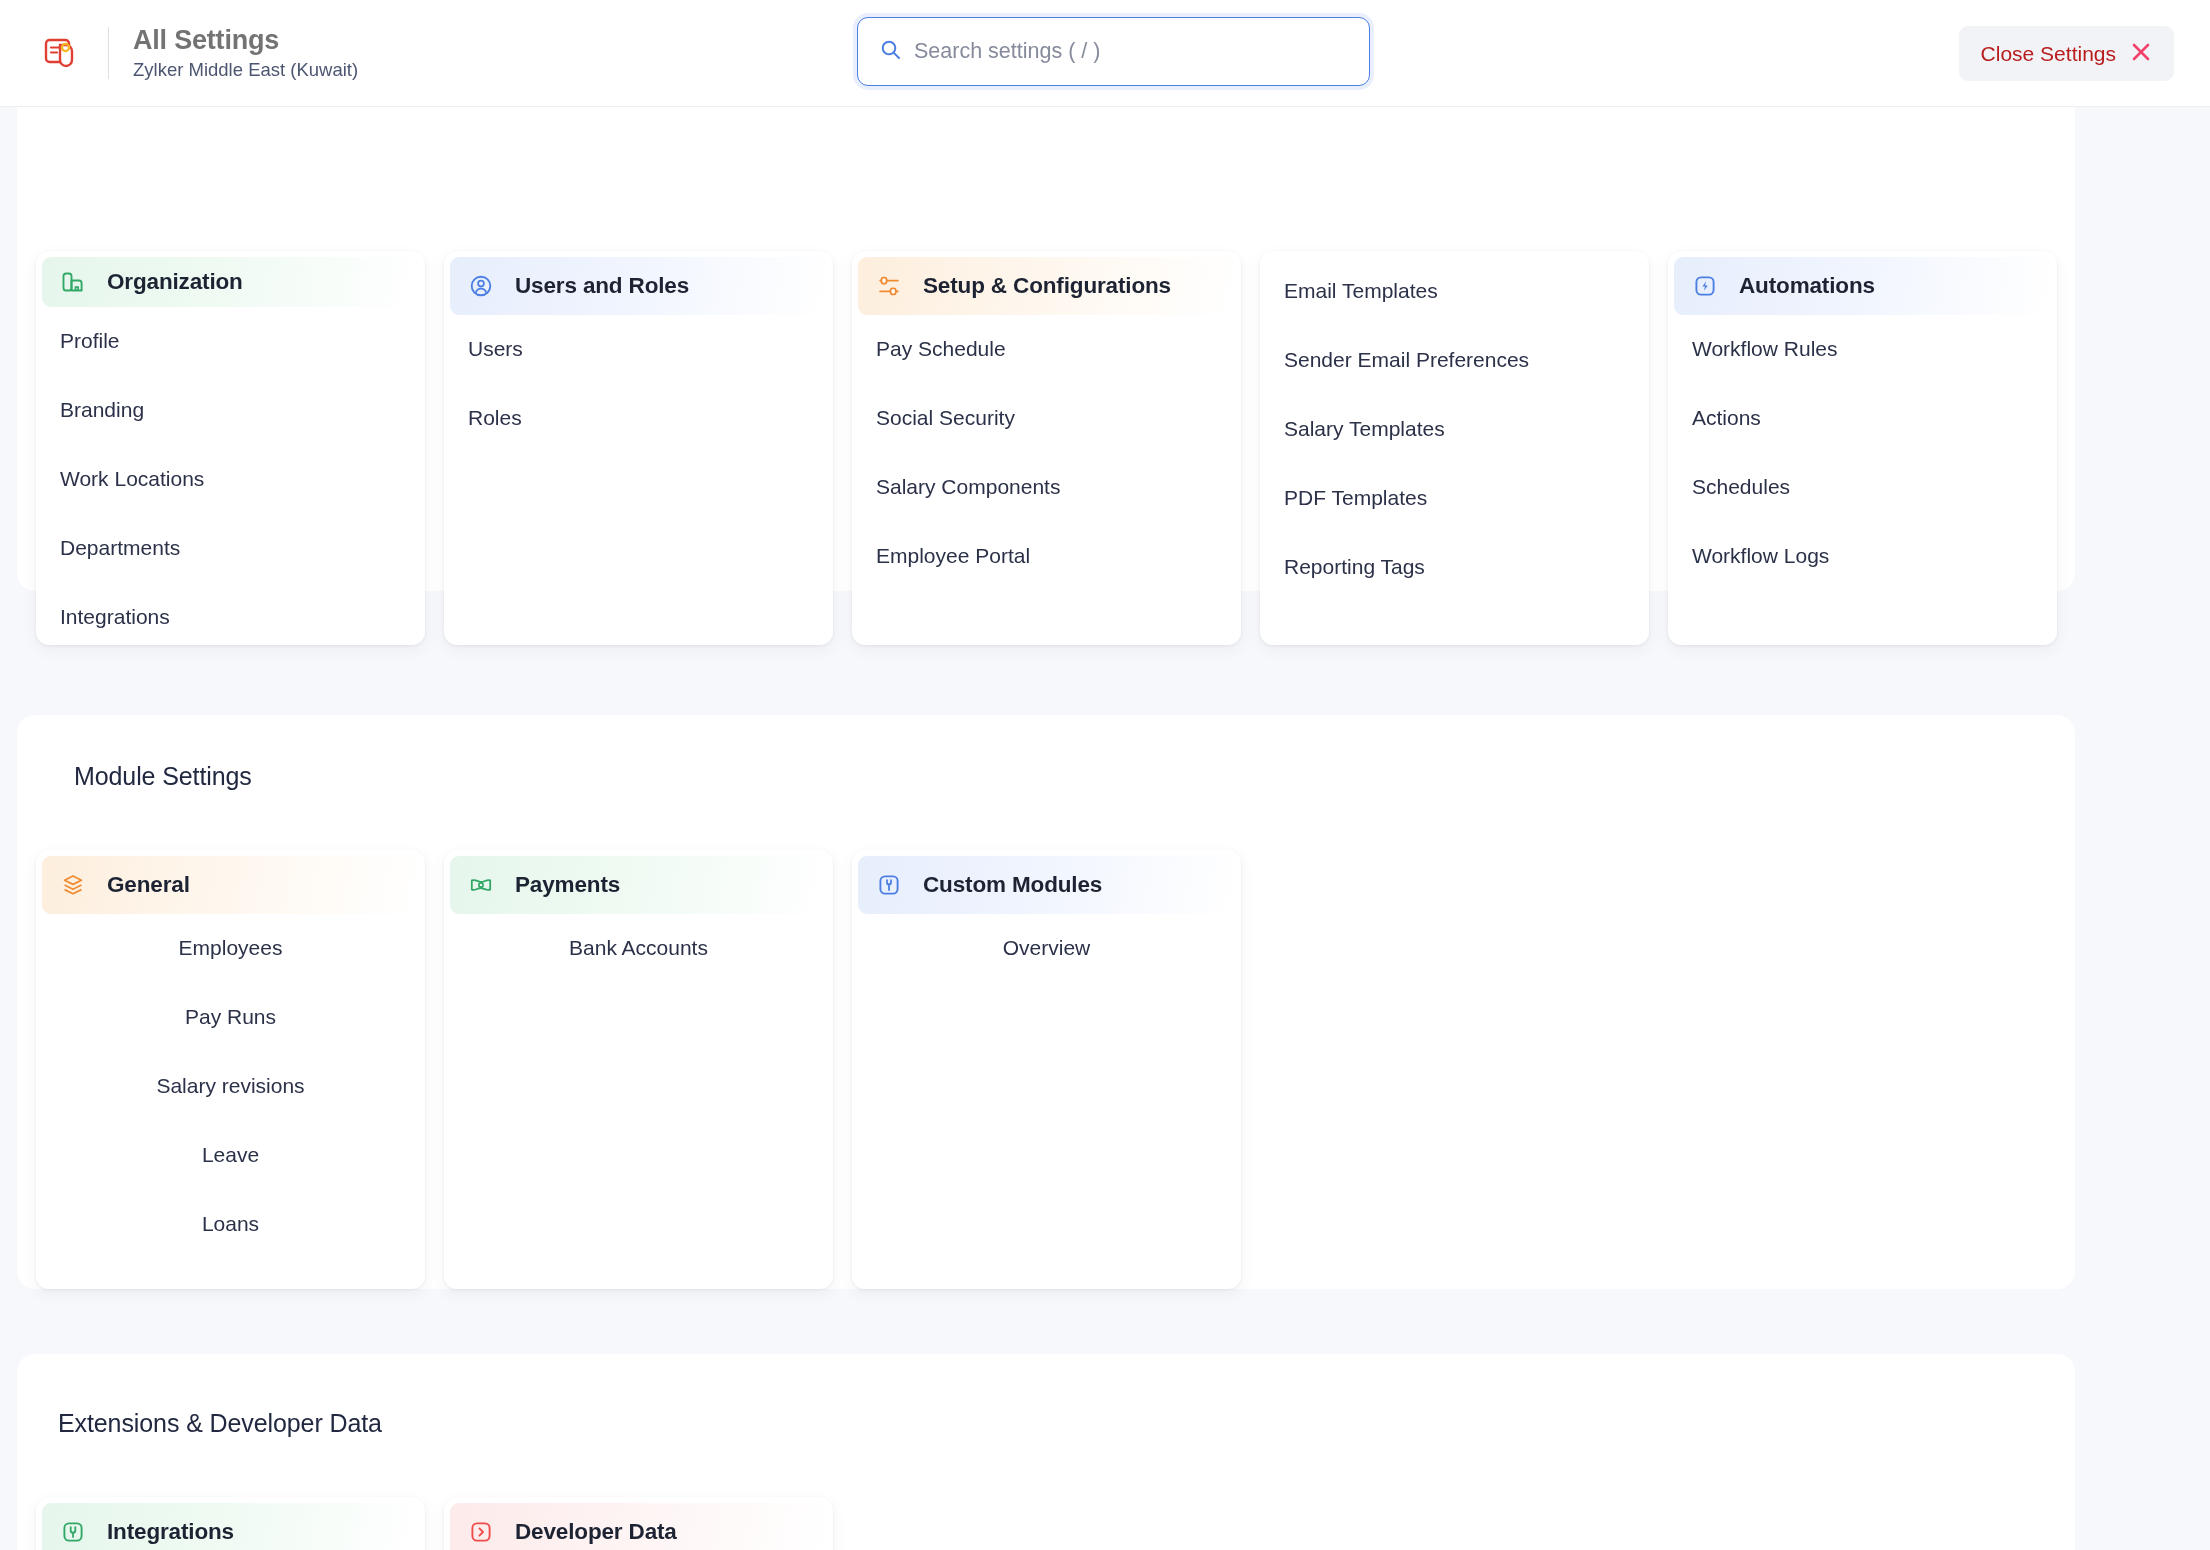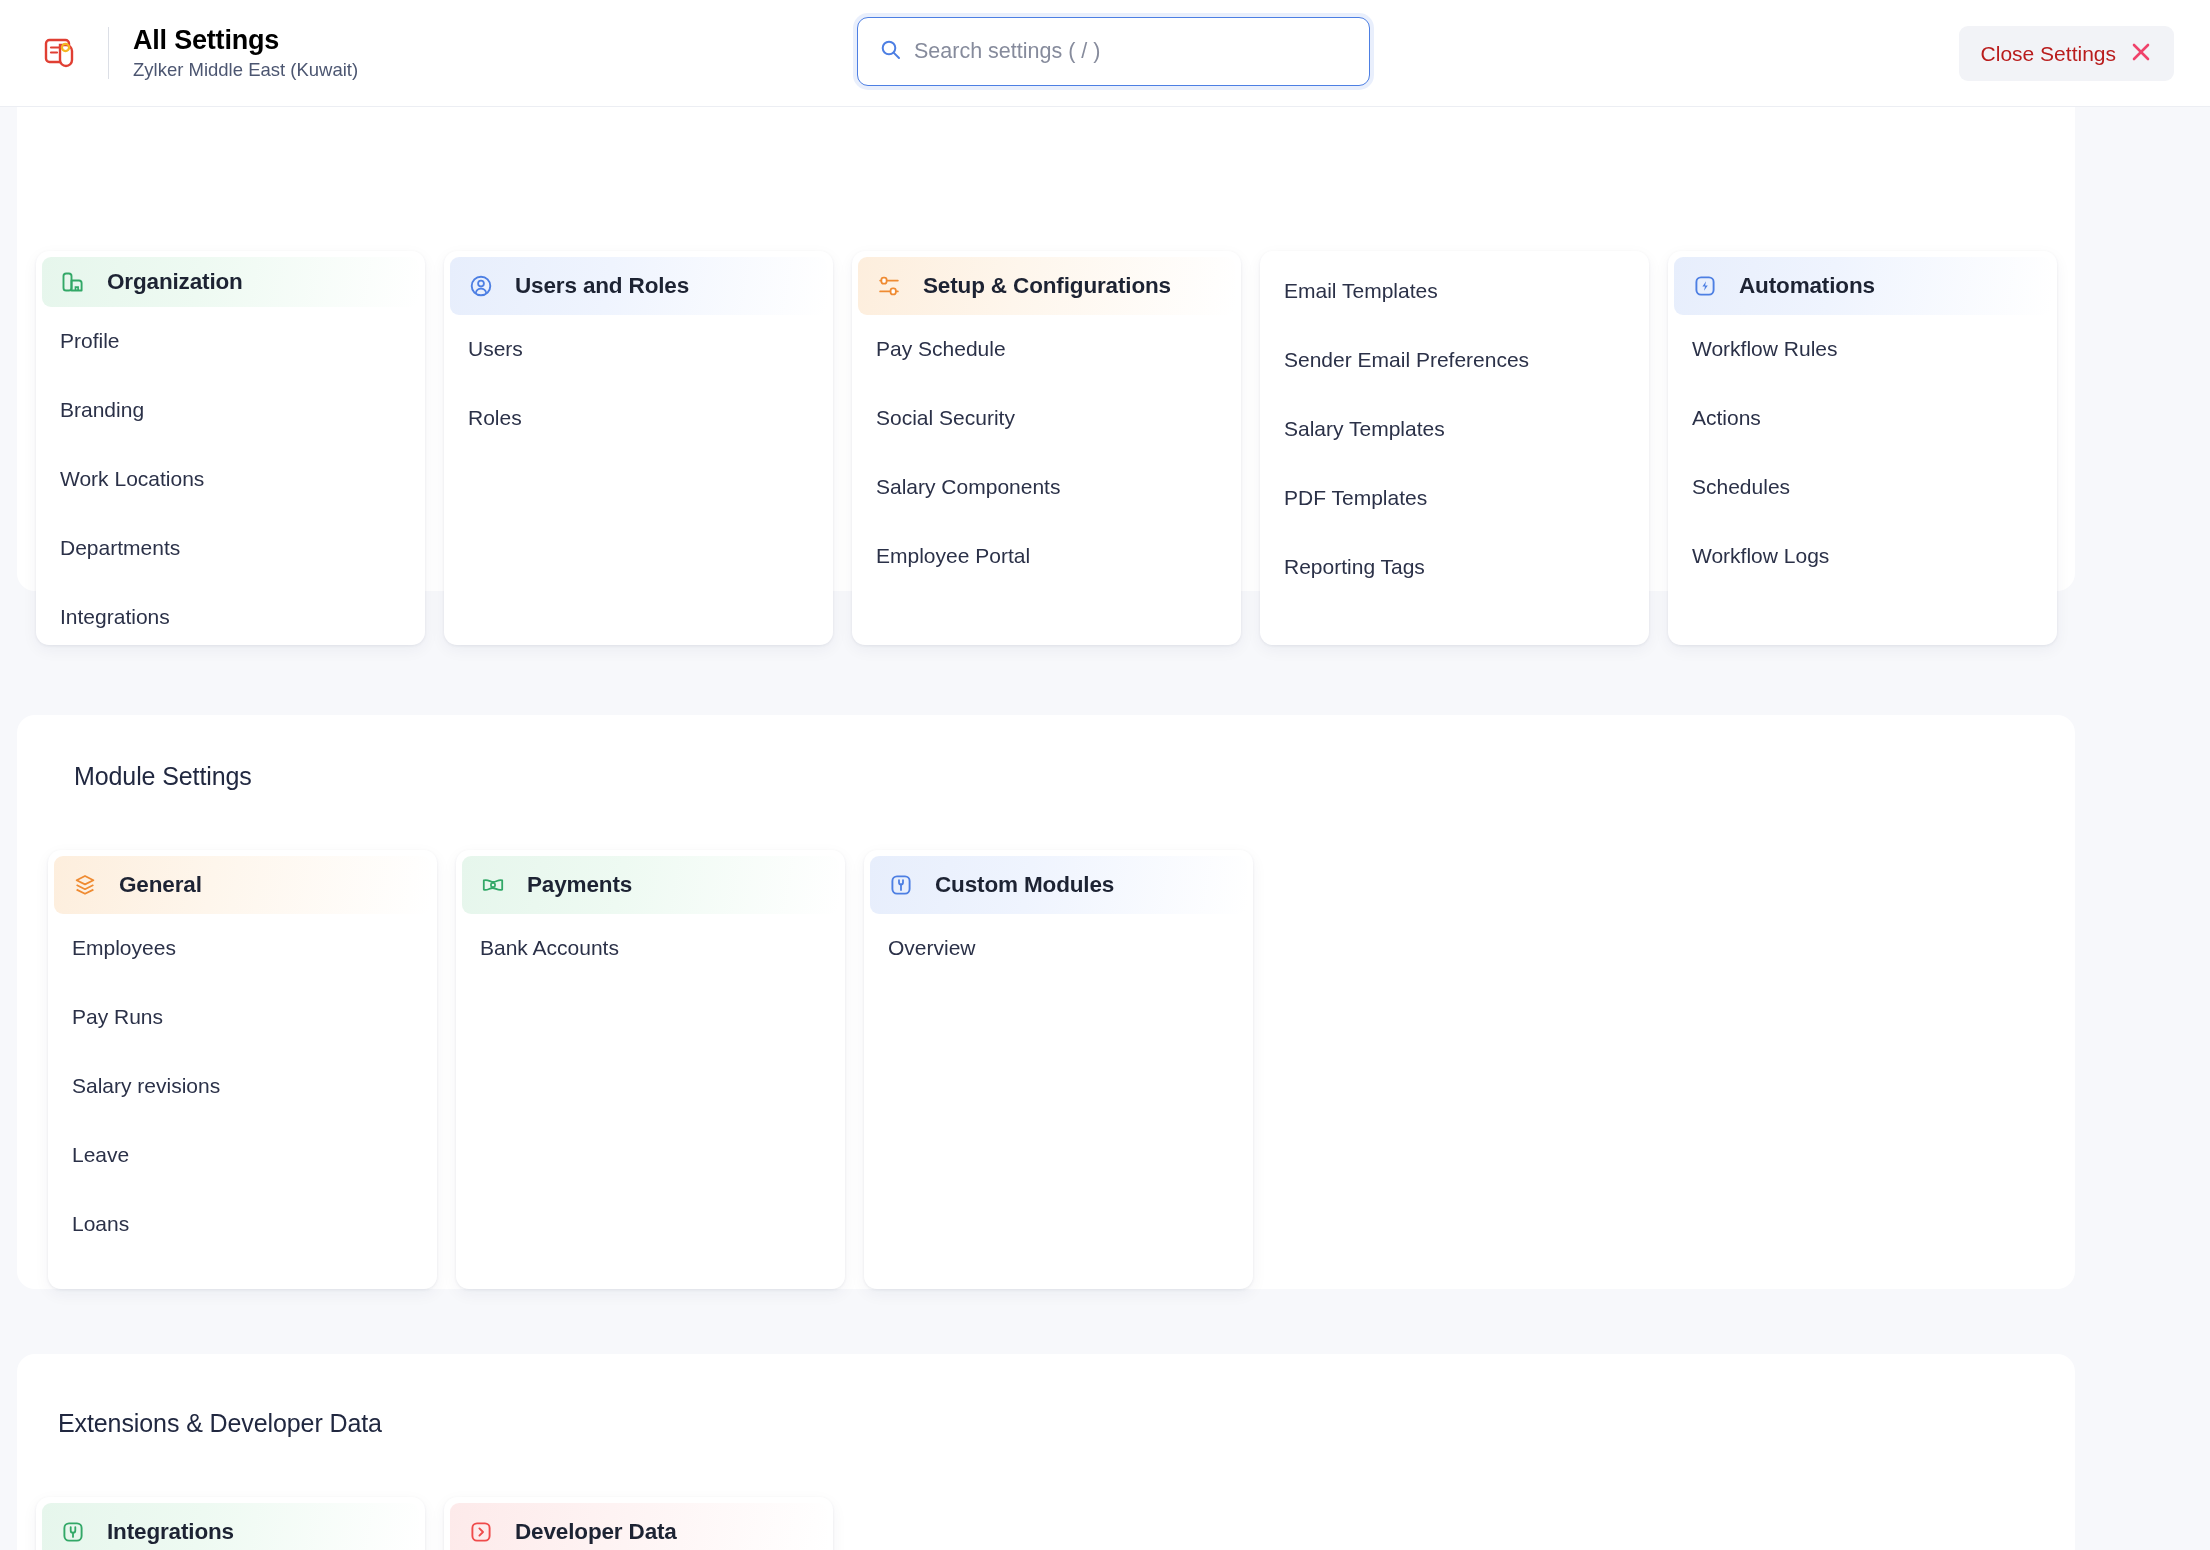--- a/index.html
+++ b/index.html
@@ -43,21 +43,21 @@
     width: 1px;
     height: 52px;
     background: #dcdfe6;
   }
 
   .brand-text { display: flex; flex-direction: column; gap: 3px; }
 
   .app-title {
     font-size: 27px;
     font-weight: 700;
-    color: #000000;
+    color: #737373;
     letter-spacing: -0.2px;
     line-height: 1.12;
   }
 
   .org-name {
     font-size: 18.5px;
     color: #4c5671;
     font-weight: 400;
     line-height: 1.2;
   }
@@ -228,21 +228,21 @@
   }
   #top-cards .card { height: 394px; }
 
   #module-panel {
     left: 17px;
     top: 608px;
     width: 2058px;
     height: 574px;
   }
   #module-title { position: absolute; left: 74px; top: 655px; }
-  #module-cards { position: absolute; left: 48px; top: 743px; }
+  #module-cards { position: absolute; left: 36px; top: 743px; text-align: center; }
   #module-cards .card { height: 439px; }
 
   #ext-panel {
     left: 17px;
     top: 1247px;
     width: 2058px;
     height: 350px;
   }
   #ext-title { position: absolute; left: 58px; top: 1302px; }
   #ext-cards { position: absolute; left: 36px; top: 1390px; }

